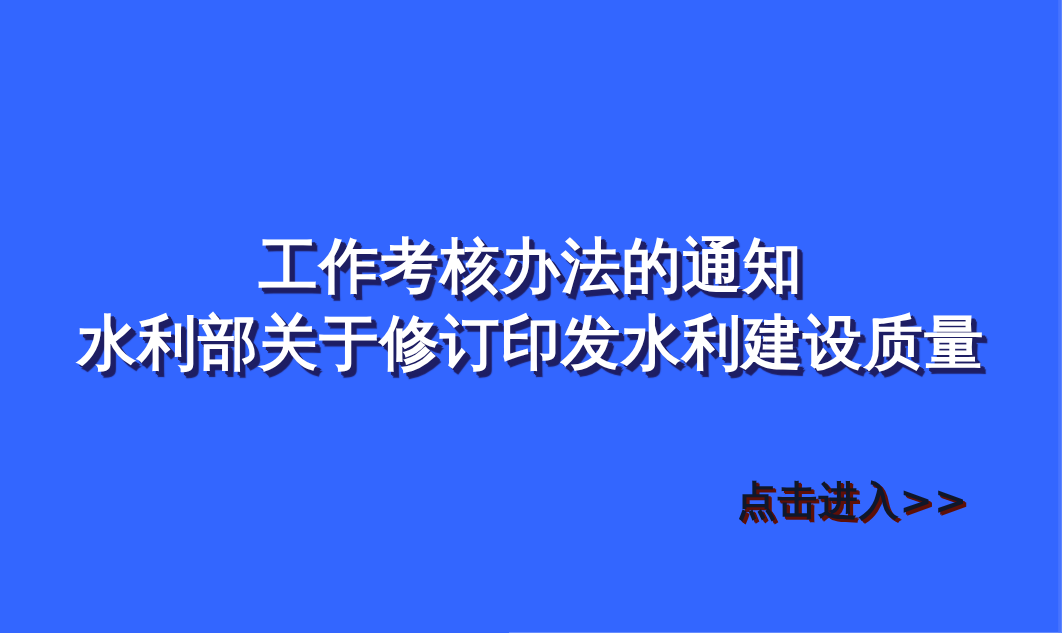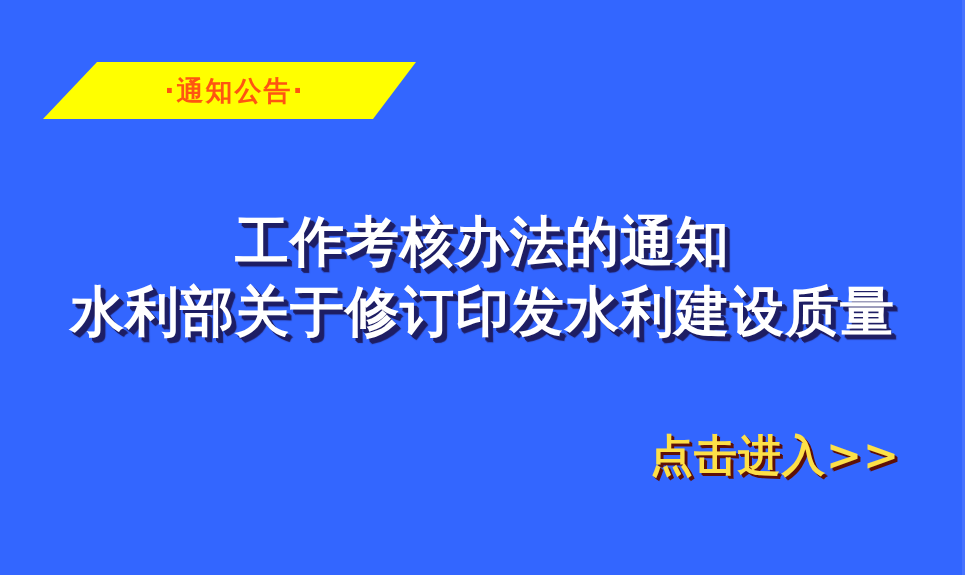--- a/index.html
+++ b/index.html
@@ -93,44 +93,40 @@
     display: block;
   }
 
   
   #enter-link {
     position: absolute;
     left: 645px;
     top: 432px;
     width: 260px;
     text-align: center;
-    color: #fde047;
+    color: #0f172a;
     font-family: "DejaVu Serif", "Liberation Serif", serif;
     font-weight: bold;
-    font-size: 43px;
+    font-size: 36px;
     line-height: 46px;
     letter-spacing: 1px;
     white-space: nowrap;
     cursor: pointer;
     text-shadow:
        2px 2px 0 #5e1008,
        3px 3px 0 #5e1008;
   }
 </style>
 </head>
 <body>
 
 <div id="banner-root">
 
   <div id="right-edge-strip"></div>
 
-  <div id="notice-badge">
-    <div id="notice-badge-shape"></div>
-    <div id="notice-badge-text">·通知公告·</div>
-  </div>
 
   <div id="headline">
     <span class="hl-line">工作考核办法的通知</span>
     <span class="hl-line">水利部关于修订印发水利建设质量</span>
   </div>
 
   <div id="enter-link">点击进入&gt;&gt;</div>
 
 </div>
 

